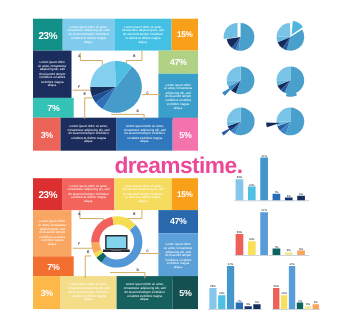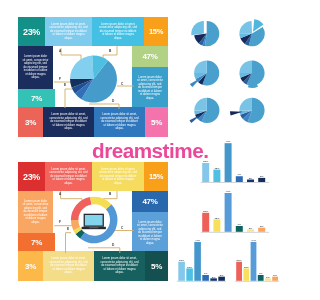--- a/index.html
+++ b/index.html
@@ -1,17 +1,17 @@
 <!DOCTYPE html>
 <html><head>
 <meta charset="utf-8">
 <style>
   html,body{margin:0;padding:0;}
   body{width:300px;height:300px;background:#ffffff;font-family:"Liberation Sans",sans-serif;overflow:hidden;position:relative;}
-  .stage{position:absolute;left:0;top:0;width:300px;height:300px;overflow:hidden;}
+  .stage{position:absolute;left:12px;top:0;width:300px;height:300px;overflow:hidden;}
   .cell{position:absolute;box-sizing:border-box;}
   .pct{display:flex;align-items:center;justify-content:center;color:#fff;font-weight:bold;letter-spacing:-0.3px;}
   .txt{color:#fff;text-align:center;display:flex;align-items:center;justify-content:center;}
   .txt span{display:block;}
   .wmtext{position:absolute;color:#ec4899;font-size:20.7px;font-weight:bold;letter-spacing:-0.5px;top:140px;left:92px;line-height:21px;}
   .sv{position:absolute;left:0;top:0;overflow:visible;}
   .lbl{position:absolute;font-weight:bold;color:#3b3b3b;}
 </style>
 </head>
 <body>

